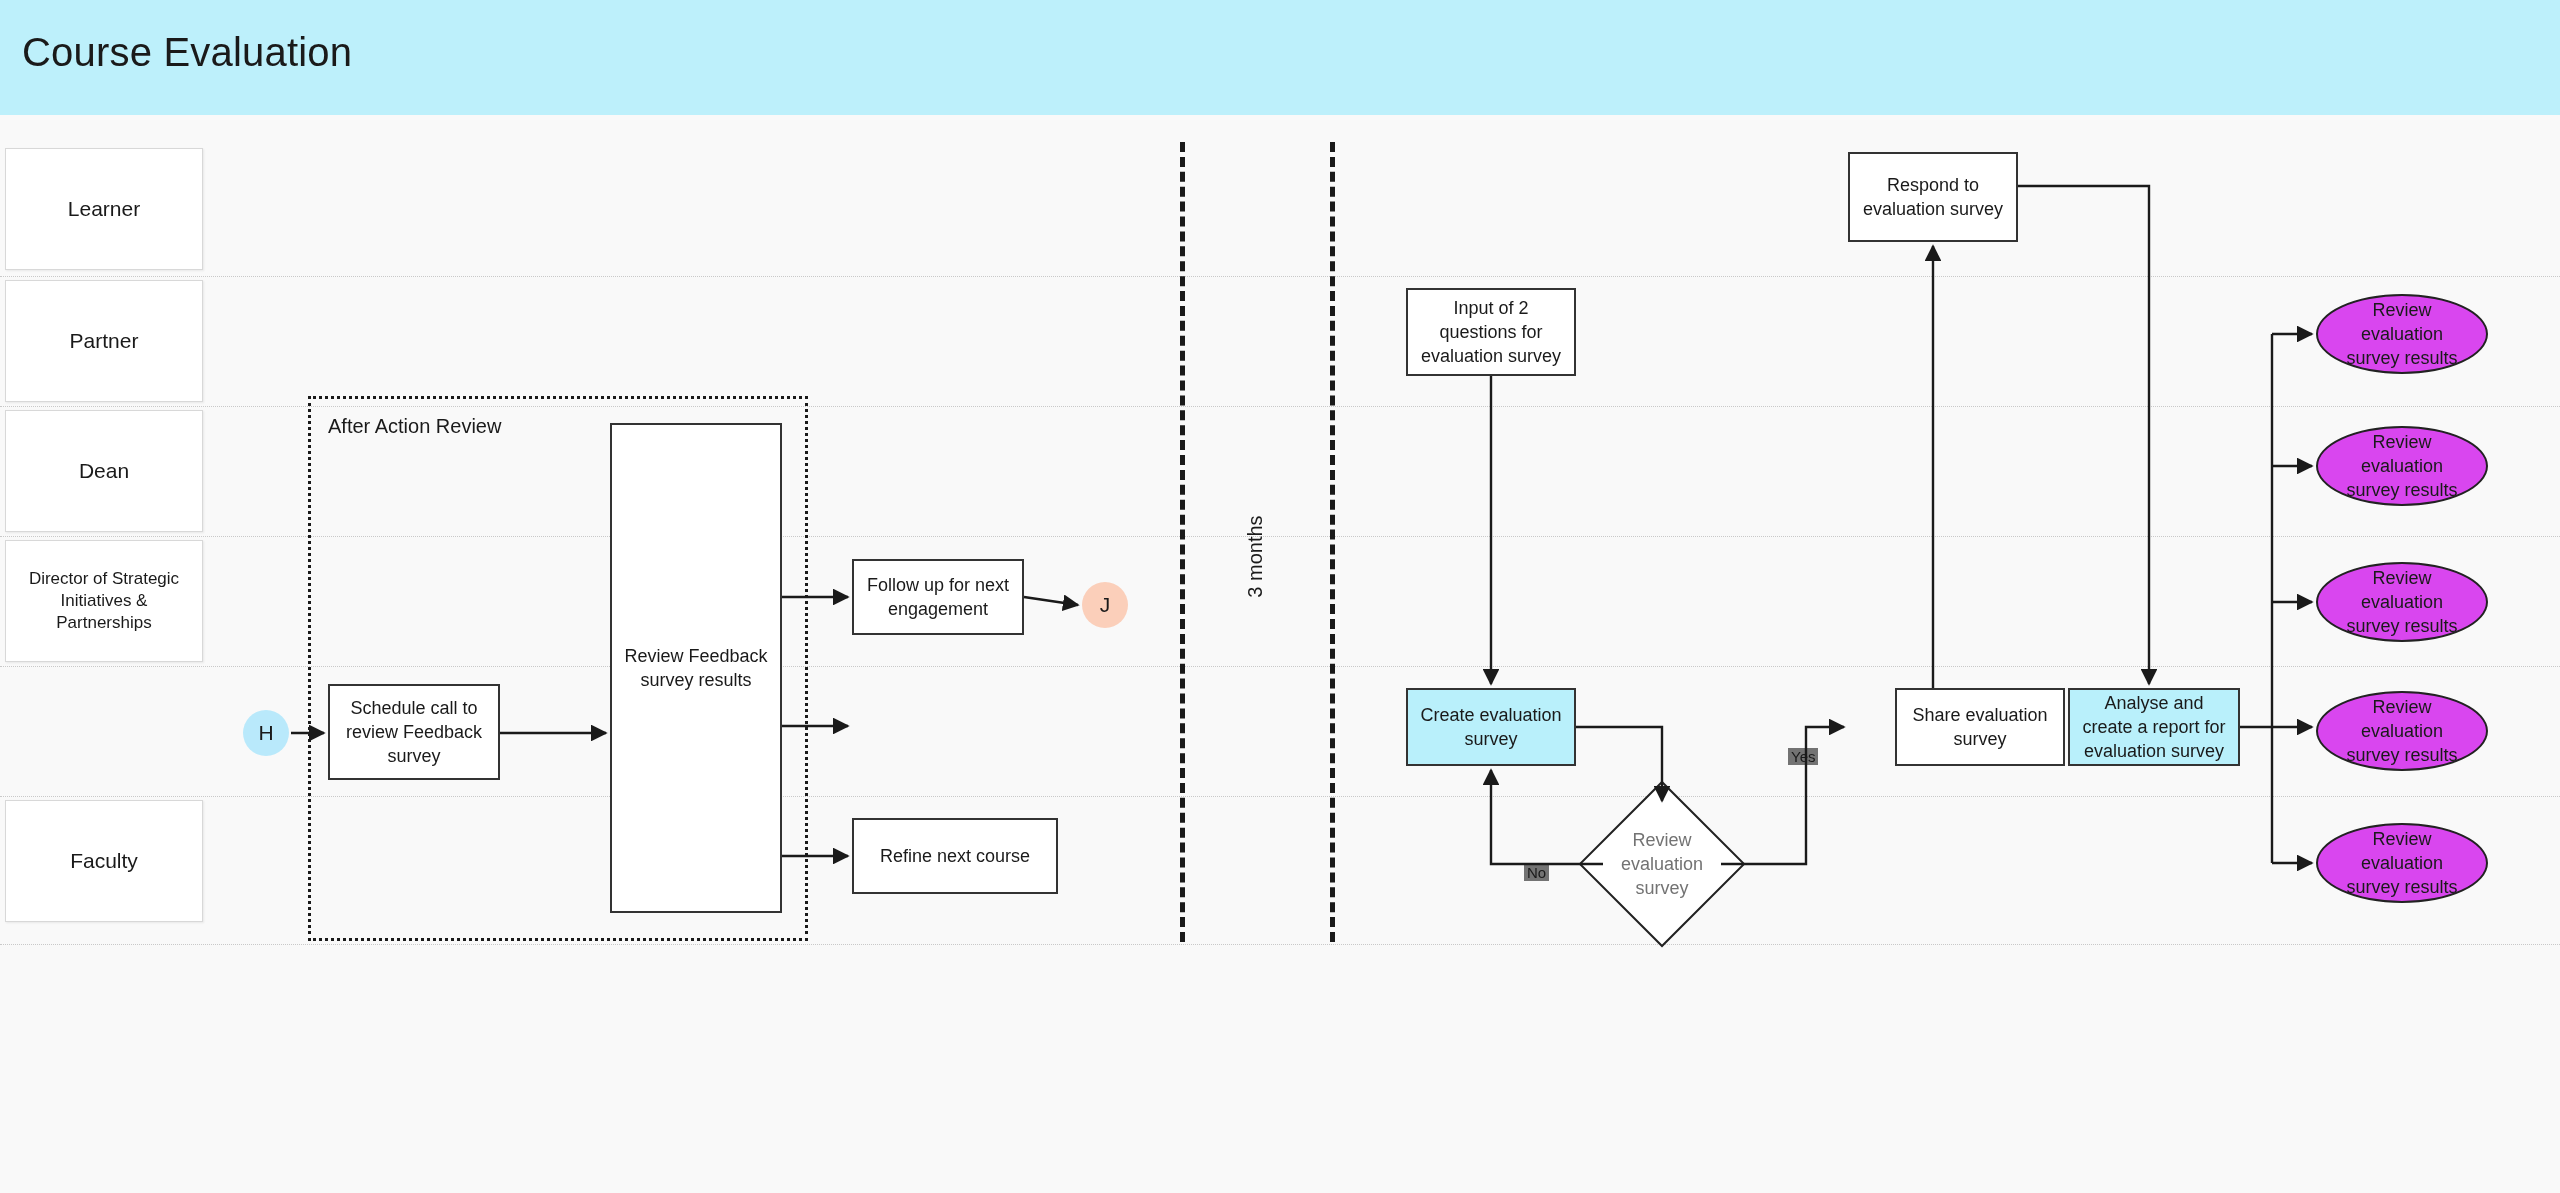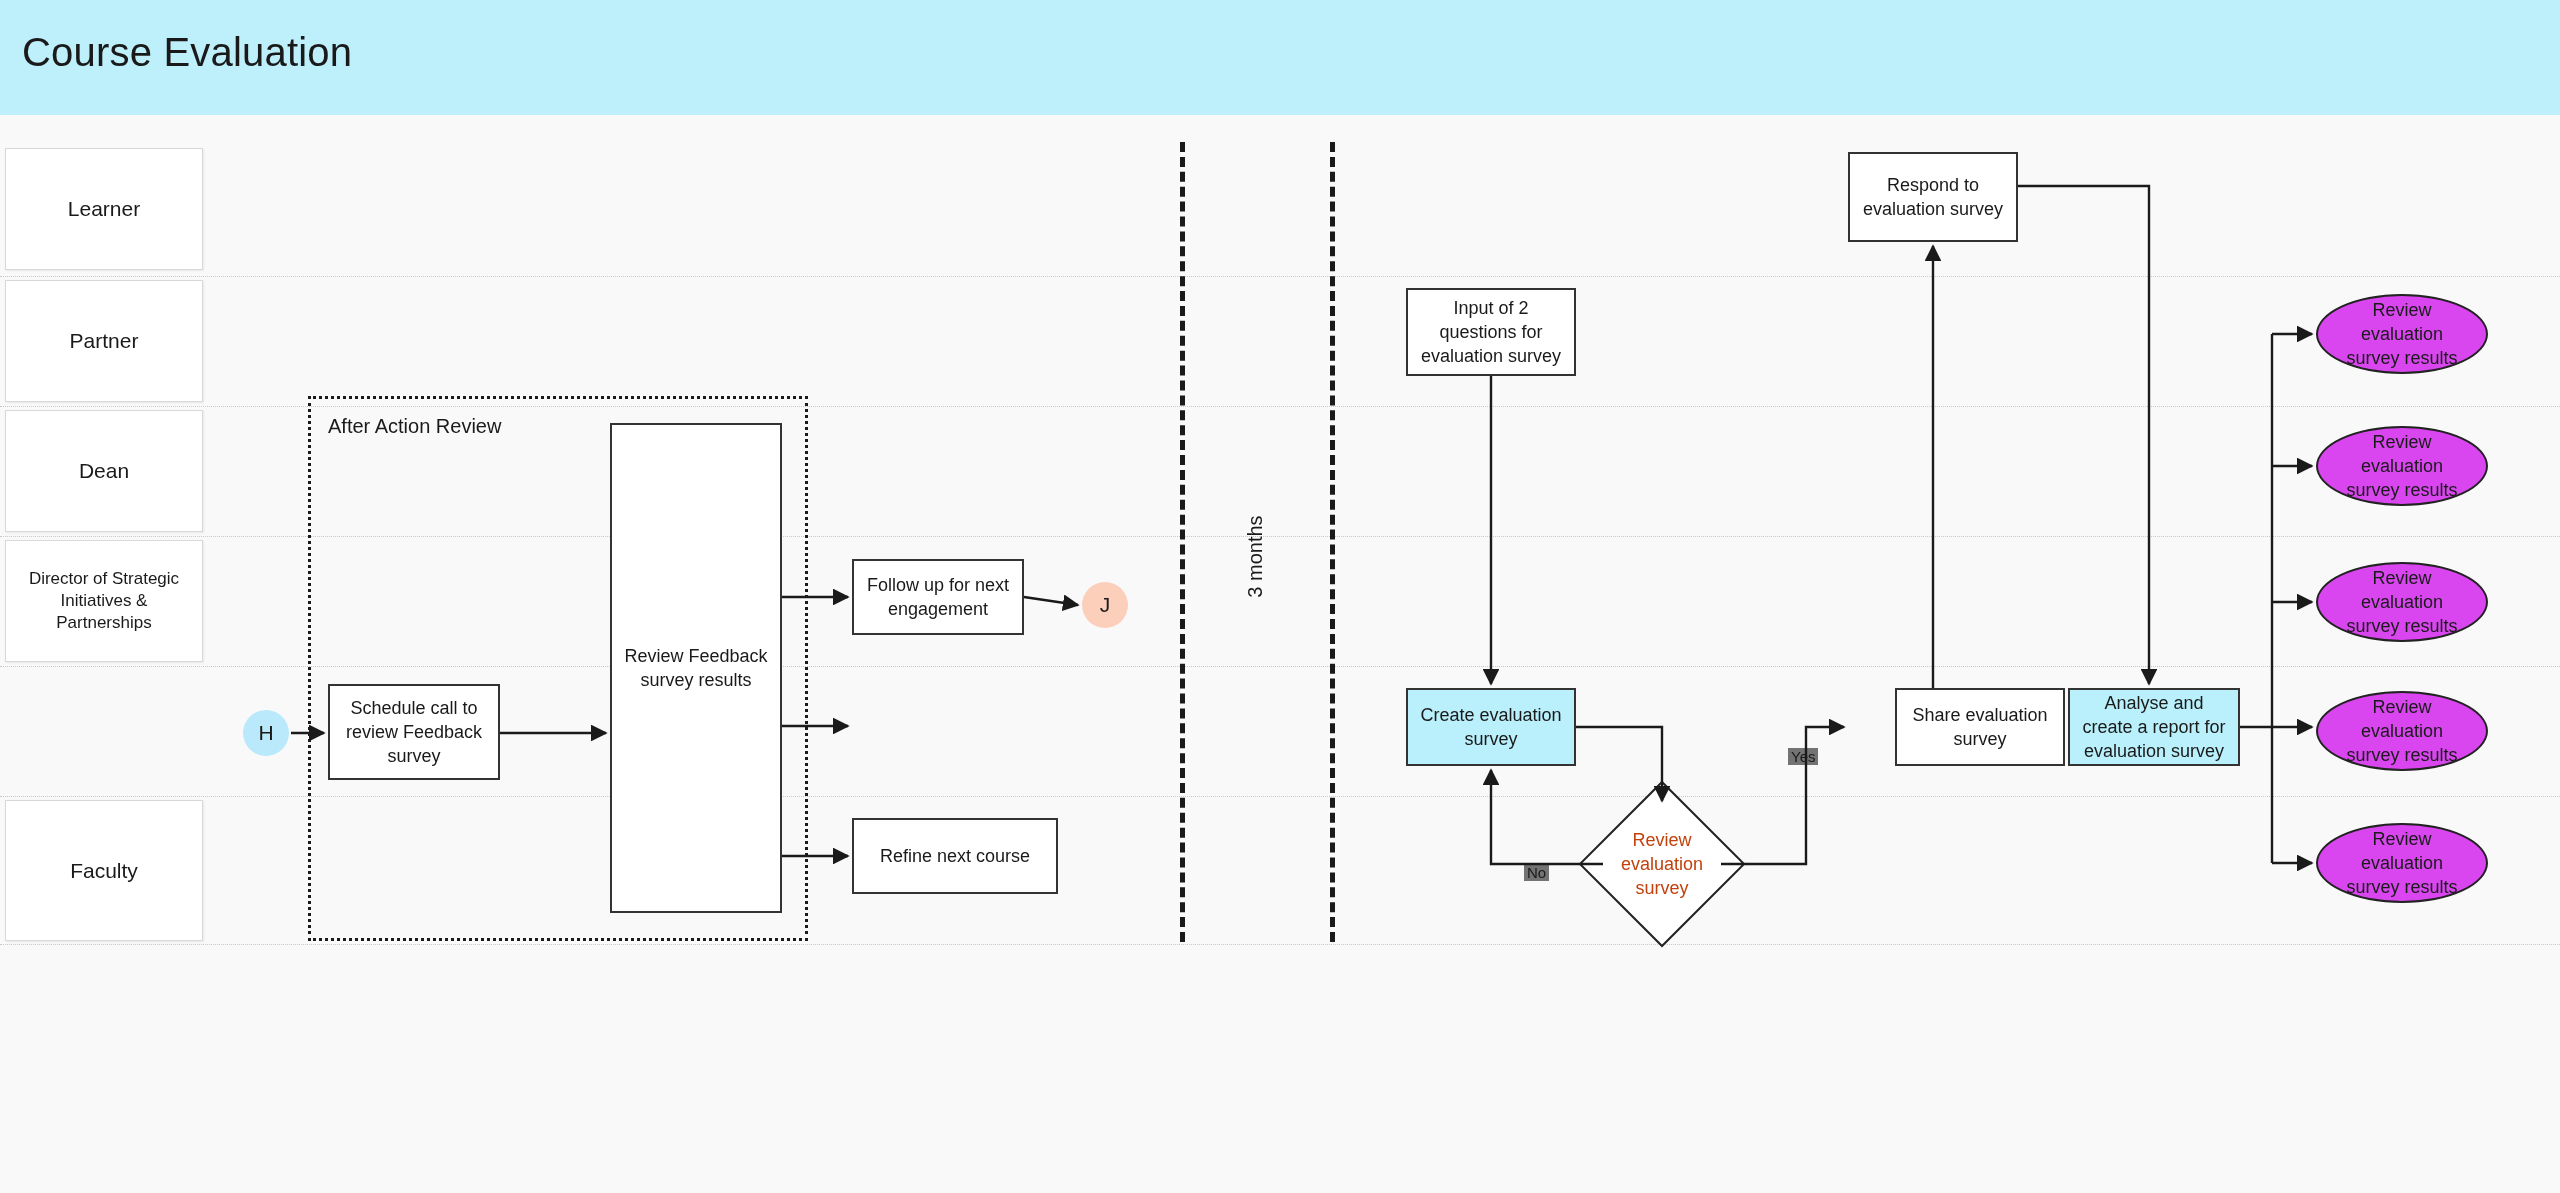--- a/index.html
+++ b/index.html
@@ -60,21 +60,21 @@
 
   .diamond-wrap{position:absolute;}
   .diamond-shape{
     position:absolute;inset:0;
     border:2px solid #222;background:#fff;
     transform:rotate(45deg);box-sizing:border-box;
   }
   .diamond-text{
     position:absolute;inset:0;
     display:flex;align-items:center;justify-content:center;
-    text-align:center;font-size:18px;line-height:1.35;color:#c2410c;
+    text-align:center;font-size:18px;line-height:1.35;color:#737373;
   }
 
   .connector-circle{
     position:absolute;border-radius:50%;
     display:flex;align-items:center;justify-content:center;
     font-size:21px;color:#1a1a1a;
   }
 
   
   #aar-group{
@@ -124,21 +124,21 @@
   </div>
   <div class="lane-label" style="top:280px;height:122px;">
     <span>Partner</span>
   </div>
   <div class="lane-label" style="top:410px;height:122px;">
     <span>Dean</span>
   </div>
   <div class="lane-label small" style="top:540px;height:122px;">
     <span>Director of Strategic Initiatives &amp; Partnerships</span>
   </div>
-  <div class="lane-label" style="top:800px;height:141px;">
+  <div class="lane-label" style="top:800px;height:122px;">
     <span>Faculty</span>
   </div>
 
   <div id="aar-group" style="left:308px;top:396px;width:500px;height:545px;"></div>
   <div id="aar-group-label" style="left:328px;top:415px;">After Action Review</div>
 
   <div class="phase-line" style="left:1180px;top:142px;height:800px;"></div>
   <div class="phase-line" style="left:1330px;top:142px;height:800px;"></div>
   <div id="phase-label" style="left:1208px;top:545px;width:94px;text-align:center;">3 months</div>
 

